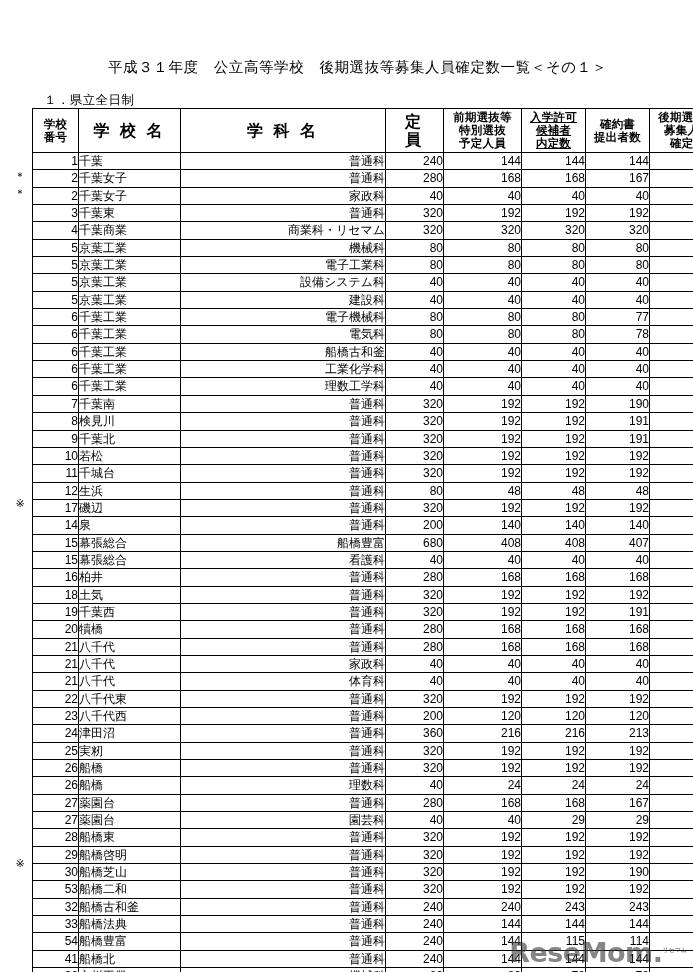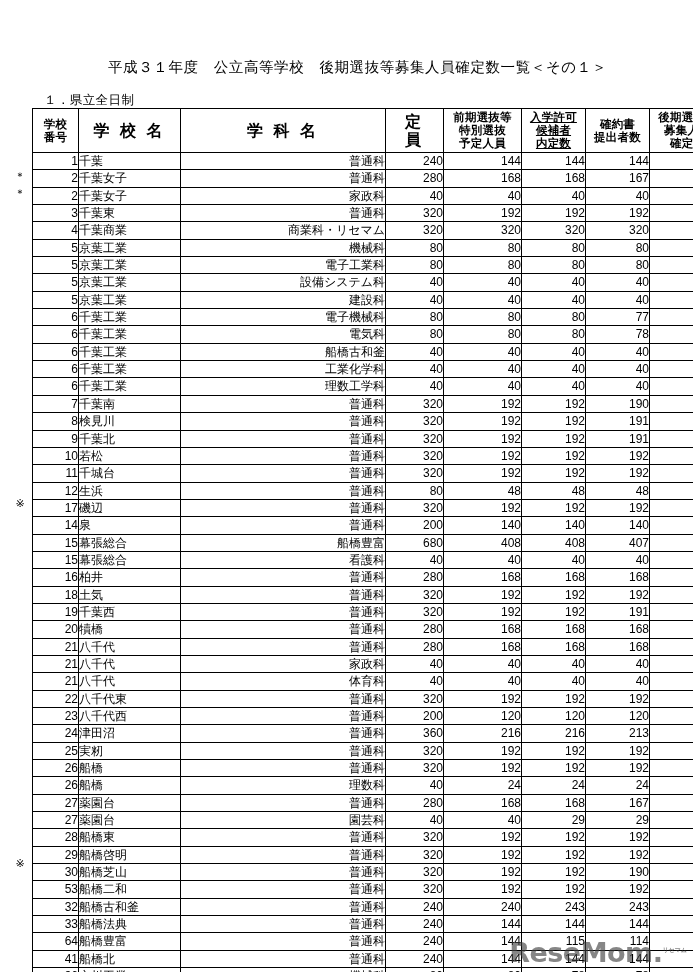--- a/index.html
+++ b/index.html
@@ -663,21 +663,21 @@
           <td class="c-no">33</td>
           <td class="c-school">船橋法典</td>
           <td class="c-course">普通科</td>
           <td class="c-num c-cap">240</td>
           <td class="c-num c-pre">144</td>
           <td class="c-num c-adm">144</td>
           <td class="c-num c-conf">144</td>
           <td class="c-num c-fin">96</td>
         </tr>
         <tr>
-          <td class="c-no">64</td>
+          <td class="c-no">54</td>
           <td class="c-school">船橋豊富</td>
           <td class="c-course">普通科</td>
           <td class="c-num c-cap">240</td>
           <td class="c-num c-pre">144</td>
           <td class="c-num c-adm">115</td>
           <td class="c-num c-conf">114</td>
           <td class="c-num c-fin">126</td>
         </tr>
         <tr>
           <td class="c-no">41</td>

